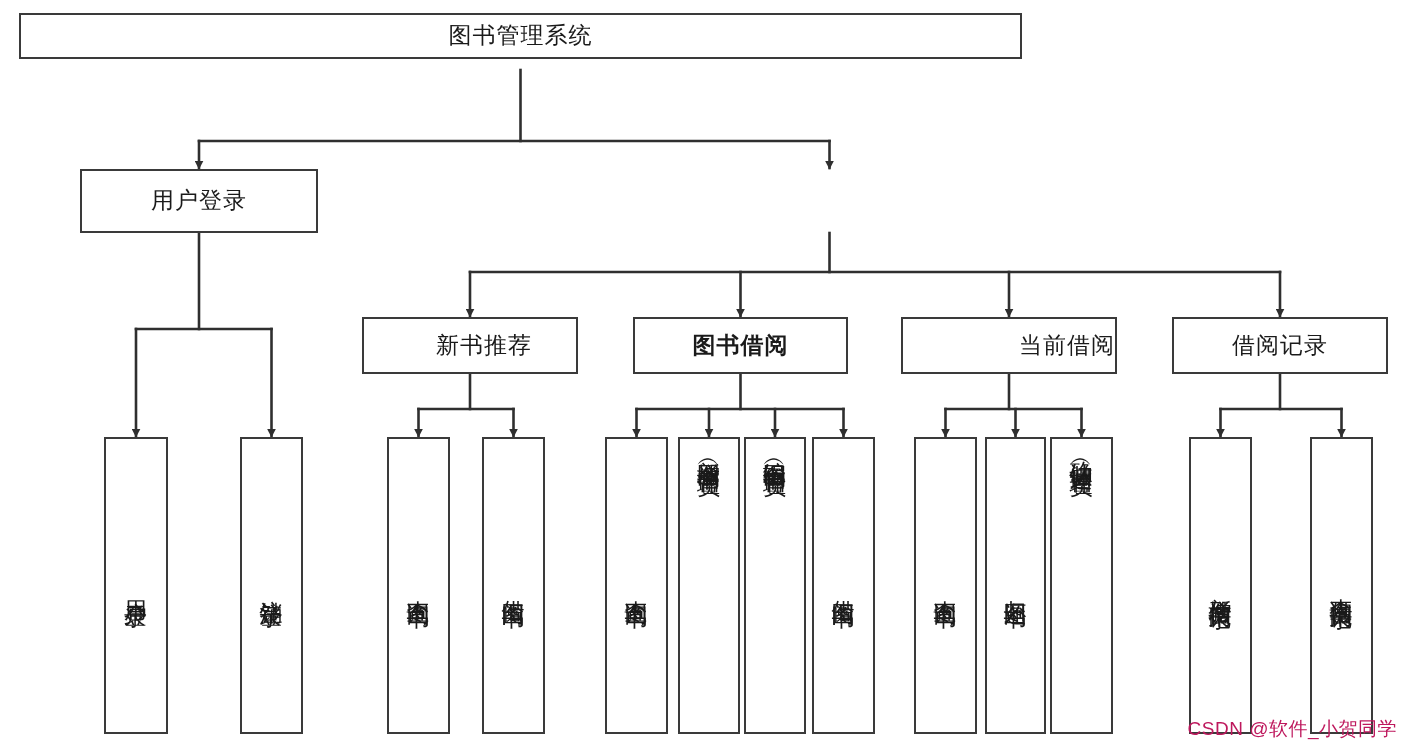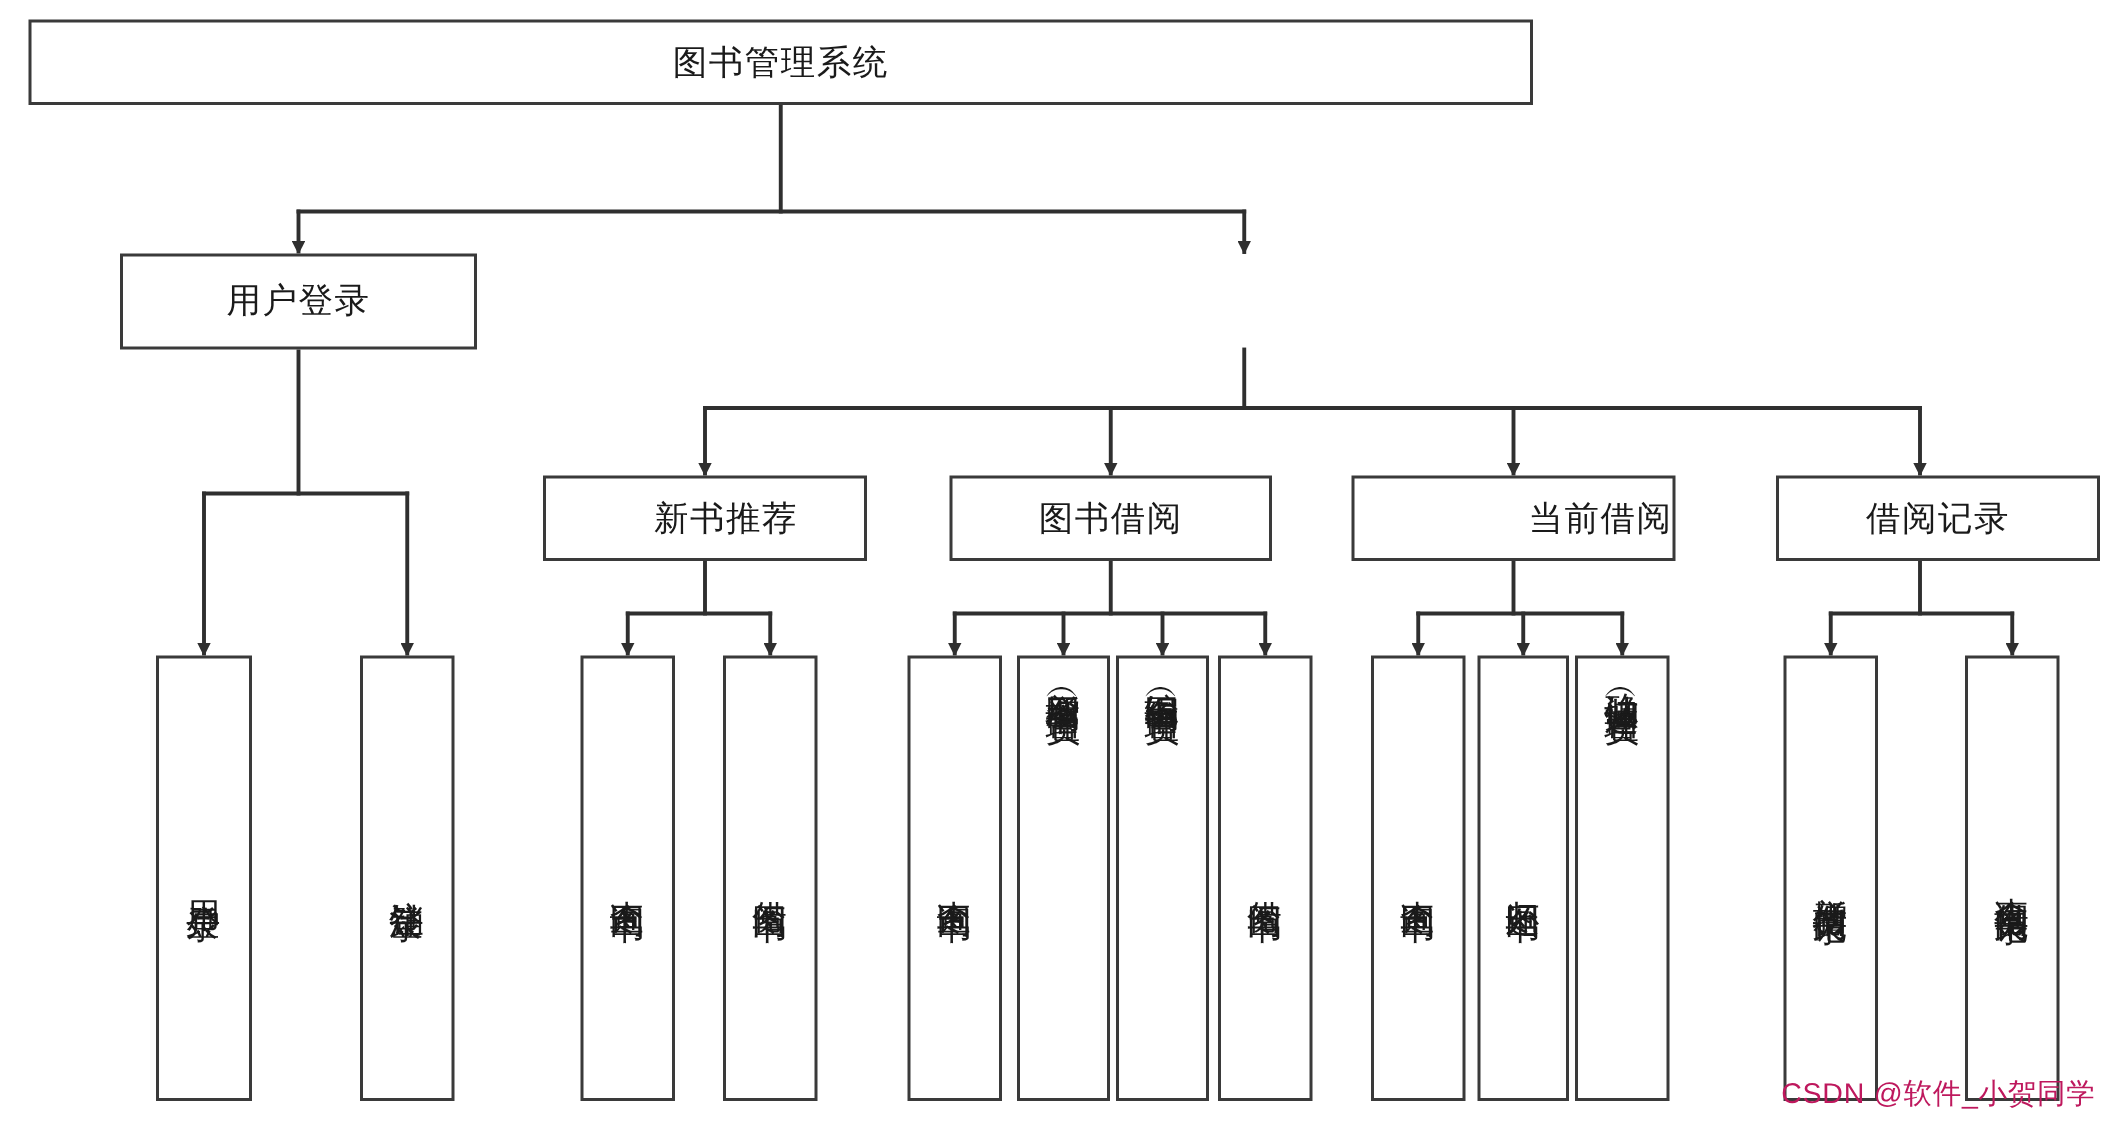--- a/index.html
+++ b/index.html
@@ -108,38 +108,38 @@
         <path d="M945.5,409 L945.5,436" marker-end="url(#arrowhead)"></path>
         <path d="M1015.5,409 L1015.5,436" marker-end="url(#arrowhead)"></path>
         <path d="M1081.5,409 L1081.5,436" marker-end="url(#arrowhead)"></path>
         <path d="M1280,374 L1280,409"></path>
         <path d="M1220.5,409 L1341.5,409"></path>
         <path d="M1220.5,409 L1220.5,436" marker-end="url(#arrowhead)"></path>
         <path d="M1341.5,409 L1341.5,436" marker-end="url(#arrowhead)"></path>
       </g>
   </svg>
 
-  <div class="node node-h" style="left:19px;top:13px;width:1003px;height:57px;justify-content:center;">
+  <div class="node node-h" style="left:19px;top:13px;width:1003px;height:46px;justify-content:center;">
     <span>图书管理系统</span>
   </div>
 
   <div class="node node-h" style="left:80px;top:169px;width:238px;height:64px;">
     <span>用户登录</span>
   </div>
 
   <div class="node node-h" style="left:362px;top:317px;width:216px;height:57px;padding-left:28px;">
     <span>新书推荐</span>
   </div>
-  <div class="node node-h" style="left:633px;top:317px;width:215px;height:57px;">
+  <div class="node node-h" style="left:633px;top:317px;width:215px;height:57px;font-weight:bold;">
     <span>图书借阅</span>
   </div>
   <div class="node node-h" style="left:901px;top:317px;width:216px;height:57px;justify-content:flex-end;">
     <span>当前借阅</span>
   </div>
-  <div class="node node-h" style="left:1172px;top:317px;width:216px;height:57px;margin-left:12px;">
+  <div class="node node-h" style="left:1172px;top:317px;width:216px;height:57px;">
     <span>借阅记录</span>
   </div>
 
   <div class="node node-v" style="left:104px;top:437px;width:64px;height:297px;">
     <span class="vlabel">用户登录</span>
   </div>
   <div class="node node-v" style="left:240px;top:437px;width:63px;height:297px;">
     <span class="vlabel">注销登录</span>
   </div>
 

